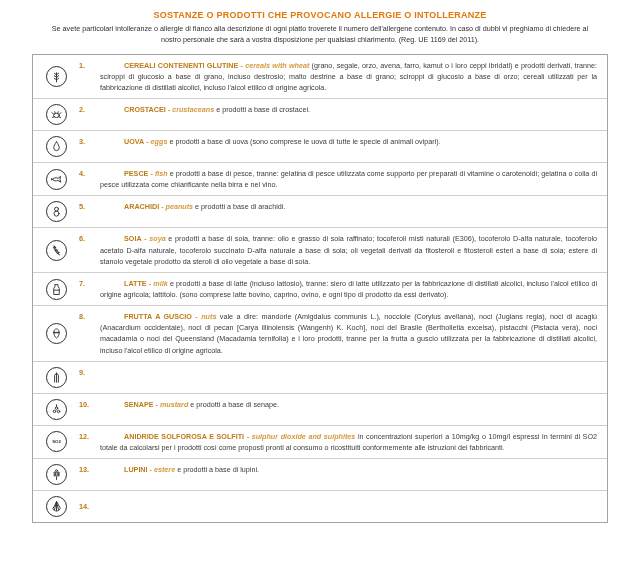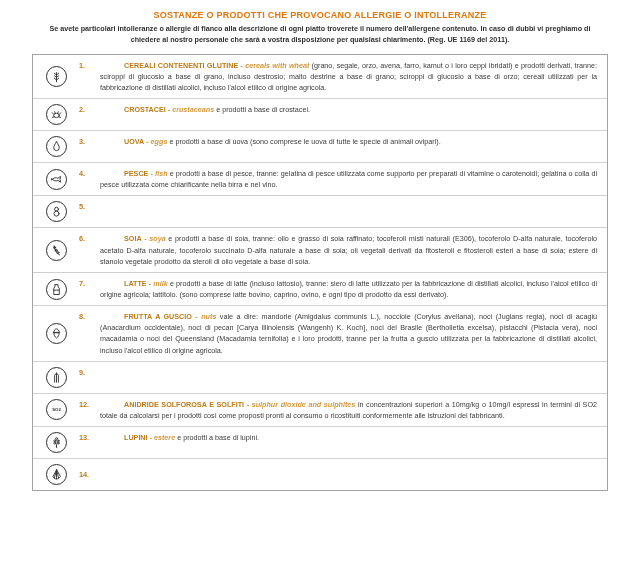--- a/index.html
+++ b/index.html
@@ -19,21 +19,21 @@
     text-align: center;
     color: #e2770a;
     font-weight: bold;
     font-size: 9px;
     letter-spacing: .25px;
     margin-top: 2px;
   }
   .subtitle {
     text-align: center;
     font-size: 7.2px;
-    font-weight: bold;
+    font-weight: normal;
     line-height: 1.5;
     width: 556px;
     margin: 4px auto 8px;
     color: #2f2f2f;
   }
   .allergen-table { border: 1px solid #a3a3a3; background: #fff; }
   .allergen-row {
     display: flex; align-items: flex-start;
     padding: 5px 8px 5px 0;
     border-bottom: 1px solid #cfcfcf;
@@ -120,20 +120,21 @@
       <div class="allergen-row">
     <div class="icon-cell">
       <span class="badge">
             <svg viewBox="0 0 24 24" fill="none" stroke="#333333" stroke-width="1.5" stroke-linecap="round" stroke-linejoin="round">
               <circle cx="12" cy="8.2" r="3.1"></circle>
               <circle cx="12" cy="15.4" r="4"></circle>
             </svg>
           </span>
     </div>
     <div class="num-cell">5.</div>
+    <div class="text-cell"><span class="a-name">ARACHIDI</span><span class="a-en"> - peanuts</span><span class="a-desc"> e prodotti a base di arachidi.</span></div>
   </div>
       <div class="allergen-row">
     <div class="icon-cell">
       <span class="badge">
             <svg viewBox="0 0 24 24" fill="none" stroke="#333333" stroke-width="1.5" stroke-linecap="round" stroke-linejoin="round">
               <path d="M8.2 4.5C8.8 10.8 11.6 16 17 19.2" fill="none"></path>
               <circle cx="8.9" cy="7.3" r="1.7"></circle>
               <circle cx="11.3" cy="11.6" r="1.7"></circle>
               <circle cx="14.2" cy="15.4" r="1.7"></circle>
             </svg>
@@ -168,20 +169,34 @@
   </div>
       <div class="allergen-row">
     <div class="icon-cell">
       <span class="badge">
             <svg viewBox="0 0 24 24" fill="none" stroke="#333333" stroke-width="1.5" stroke-linecap="round" stroke-linejoin="round">
               <path d="M9 19.5V8.5a2.2 2.2 0 0 1 2-2.2M15 19.5V8.5a2.2 2.2 0 0 0-2-2.2M12 19.5V4.5"></path>
             </svg>
           </span>
     </div>
     <div class="num-cell">9.</div>
+  </div>
+      <div class="allergen-row">
+    <div class="icon-cell">
+      <span class="badge">
+            <svg viewBox="0 0 24 24" fill="none" stroke="#333333" stroke-width="1.5" stroke-linecap="round" stroke-linejoin="round">
+              <circle cx="8.8" cy="15" r="2"></circle>
+              <circle cx="15.2" cy="15" r="2"></circle>
+              <circle cx="12" cy="9.8" r="2"></circle>
+              <path d="M12 7.8V4.5"></path>
+            </svg>
+          </span>
+    </div>
+    <div class="num-cell">10.</div>
+    <div class="text-cell"><span class="a-name">SENAPE</span><span class="a-en"> - mustard</span><span class="a-desc"> e prodotti a base di senape.</span></div>
   </div>
       <div class="allergen-row">
     <div class="icon-cell">
       <span class="badge">
             <svg viewBox="0 0 24 24" fill="none" stroke="#333333" stroke-width="1.5" stroke-linecap="round" stroke-linejoin="round">
               <text x="12" y="14.8" text-anchor="middle" font-size="7" font-weight="bold" fill="#333" stroke="none" font-family="Liberation Sans, sans-serif">SO2</text>
             </svg>
           </span>
     </div>
     <div class="num-cell">12.</div>

